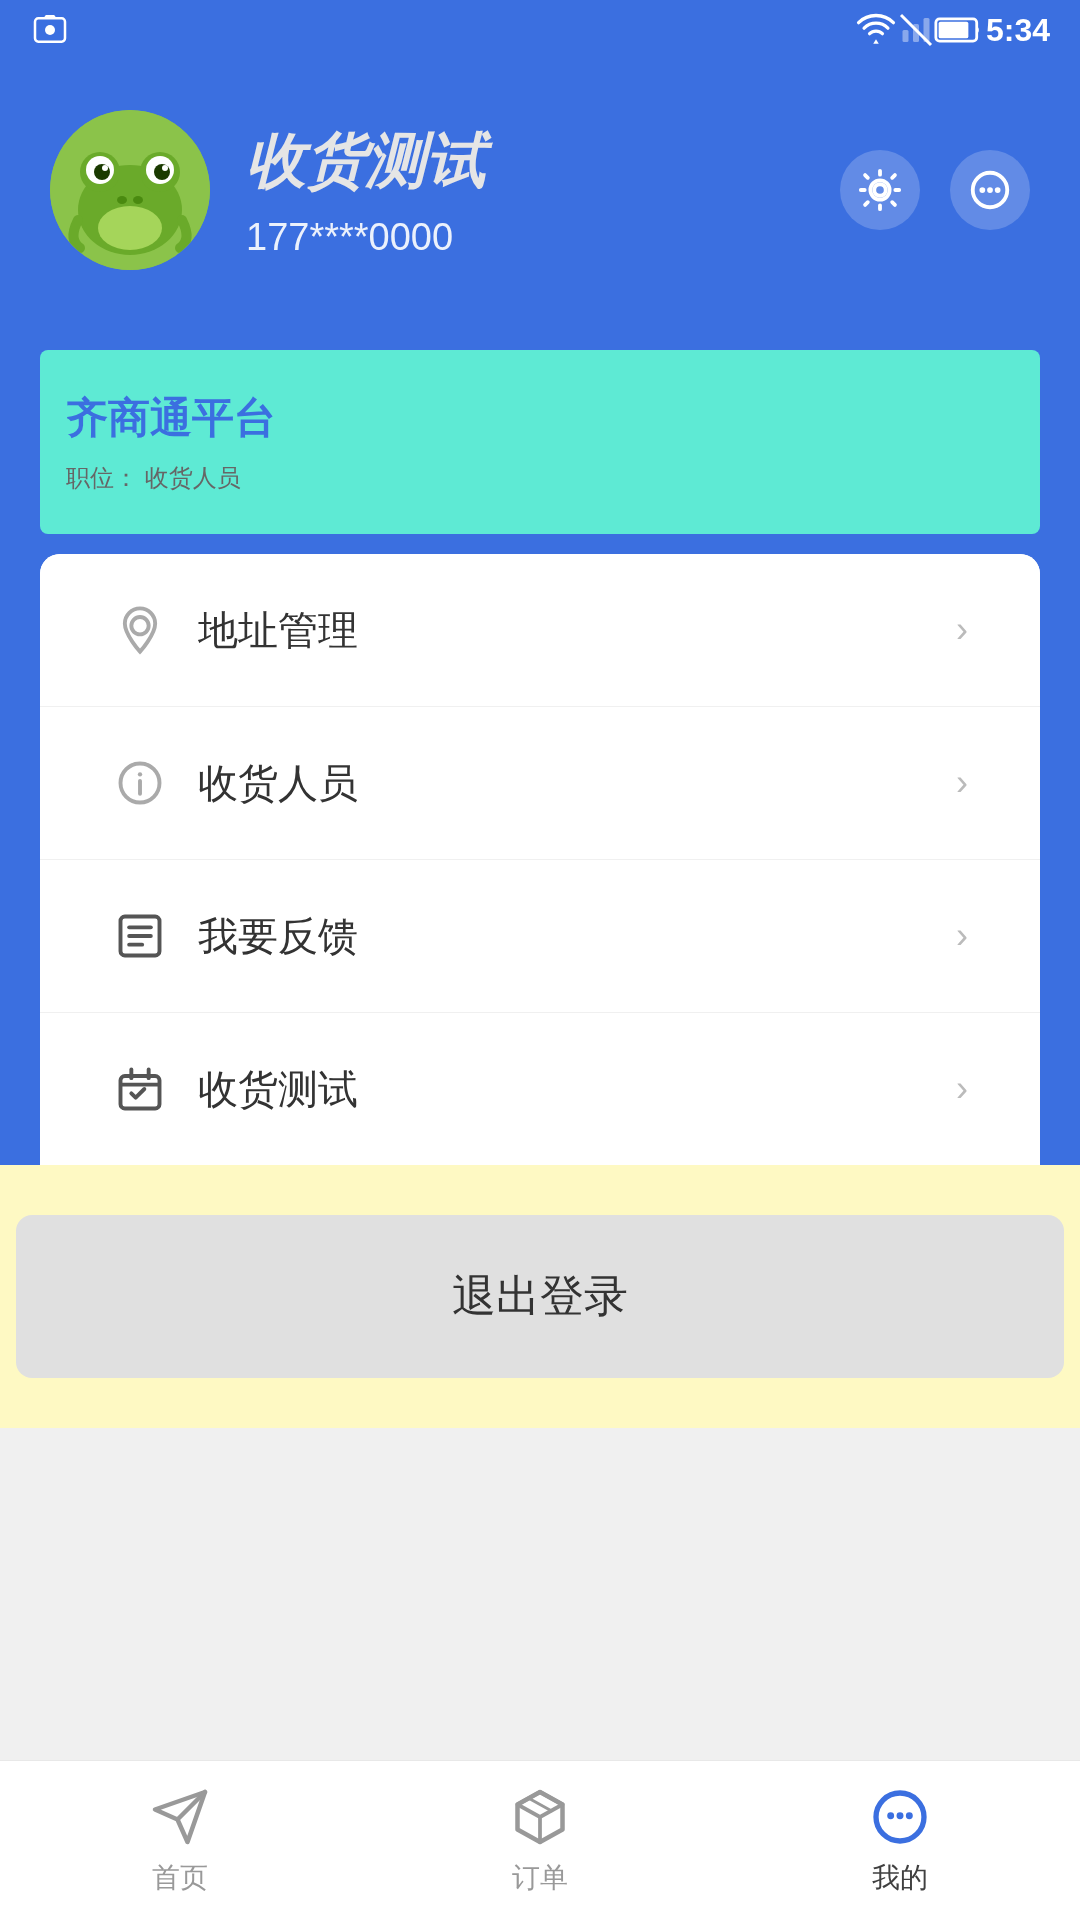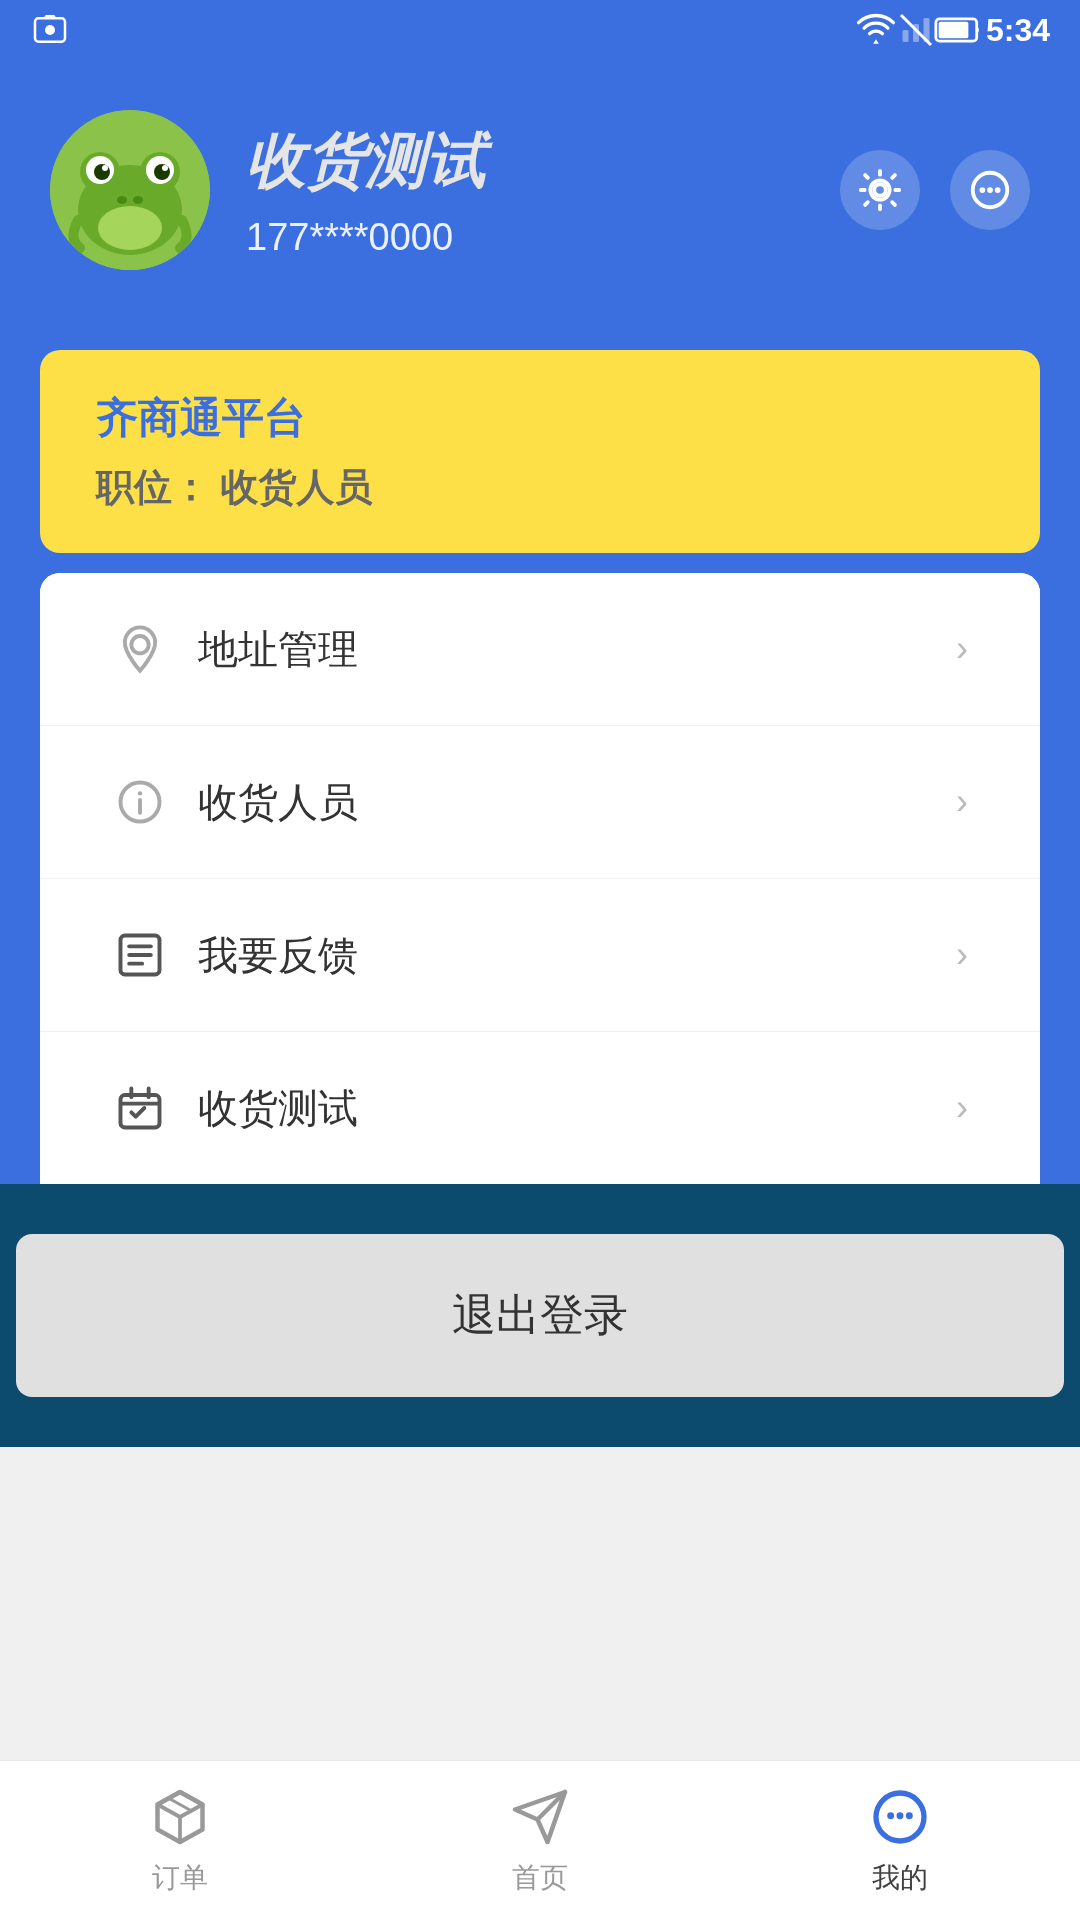--- a/index.html
+++ b/index.html
@@ -96,35 +96,34 @@
     }
 
     
     .cards-container {
       background: #3b6fe0;
       padding: 0 40px;
     }
 
     
     .info-card {
-      background: #fde047;
-      border-radius: 20px;
-      padding: 40px 56px;
+      background: #5eead4;
+      border-radius: 8px;
+      padding: 40px 26px;
       margin-bottom: 20px;
     }
     .info-card-title {
       color: #3b6fe0;
       font-size: 42px;
       font-weight: 600;
       margin-bottom: 16px;
     }
     .info-card-subtitle {
       color: #666;
-      font-size: 38px;
-      font-weight: bold;
+      font-size: 24px;
     }
 
     
     .menu-card {
       background: white;
       border-radius: 20px 20px 0 0;
       overflow: hidden;
     }
 
     .menu-item {
@@ -158,21 +157,21 @@
     }
 
     
     .content-area {
       background: #f0f0f0;
     }
 
     
     .logout-section {
       padding: 50px 16px;
-      background: #0c4a6e;
+      background: #fef9c3;
     }
     .logout-btn {
       width: 100%;
       padding: 52px 0;
       background: #e0e0e0;
       border: none;
       border-radius: 16px;
       font-size: 44px;
       color: #333;
       cursor: pointer;
@@ -379,36 +378,36 @@
   <div class="logout-section">
     <button class="logout-btn">退出登录</button>
   </div>
 </div>
 
 <div class="bottom-nav" style="position:fixed; bottom:0; left:0;">
 
   <div class="nav-item">
     <div class="nav-icon">
       <svg width="60" height="60" viewBox="0 0 24 24" fill="none">
+      <path d="M22 2L11 13" stroke="#999" stroke-width="1.8" stroke-linecap="round"></path>
+      <path d="M22 2L15 22l-4-9-9-4 20-7z" stroke="#999" stroke-width="1.8" fill="none" stroke-linejoin="round"></path>
+    </svg>
+    </div>
+    <span class="nav-label">首页</span>
+  </div>
+
+  <div class="nav-item">
+    <div class="nav-icon">
+      <svg width="60" height="60" viewBox="0 0 24 24" fill="none">
       <path d="M12 2l9 5v10l-9 5-9-5V7l9-5z" stroke="#999" stroke-width="1.8" fill="none" stroke-linejoin="round"></path>
       <path d="M12 2l9 5M12 2l-9 5M12 12l9-5M12 12l-9-5M12 12v10" stroke="#999" stroke-width="1.5" stroke-linecap="round"></path>
       <path d="M7.5 4.5L16.5 9.5" stroke="#999" stroke-width="1.2" stroke-linecap="round"></path>
     </svg>
     </div>
     <span class="nav-label">订单</span>
-  </div>
-
-  <div class="nav-item">
-    <div class="nav-icon">
-      <svg width="60" height="60" viewBox="0 0 24 24" fill="none">
-      <path d="M22 2L11 13" stroke="#999" stroke-width="1.8" stroke-linecap="round"></path>
-      <path d="M22 2L15 22l-4-9-9-4 20-7z" stroke="#999" stroke-width="1.8" fill="none" stroke-linejoin="round"></path>
-    </svg>
-    </div>
-    <span class="nav-label">首页</span>
   </div>
 
   <div class="nav-item">
     <div class="nav-icon">
       <svg width="64" height="64" viewBox="0 0 24 24" fill="none">
         <circle cx="12" cy="12" r="9" stroke="#3b6fe0" stroke-width="2" fill="none"></circle>
         <circle cx="8.5" cy="11.5" r="1.3" fill="#3b6fe0"></circle>
         <circle cx="12" cy="11.5" r="1.3" fill="#3b6fe0"></circle>
         <circle cx="15.5" cy="11.5" r="1.3" fill="#3b6fe0"></circle>
       </svg>

